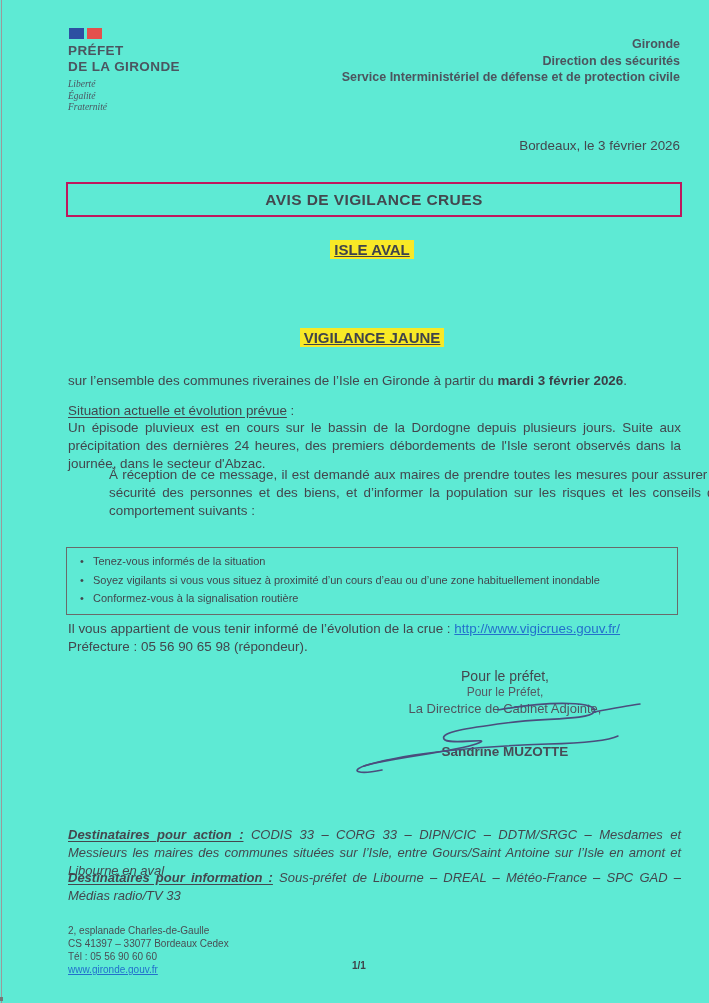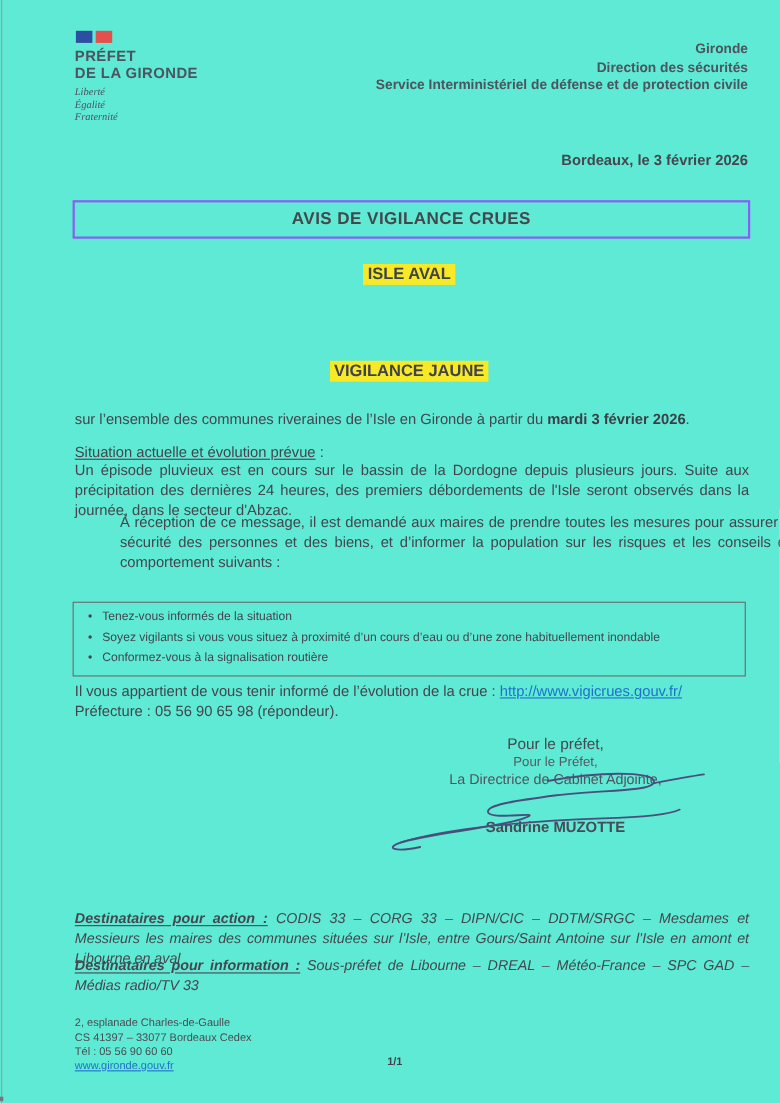--- a/index.html
+++ b/index.html
@@ -18,28 +18,28 @@
   .logo{position:absolute;left:68px;top:28px;width:180px;}
   .flag{display:flex;gap:3px;margin-left:1px;margin-bottom:4px;}
   .flag .b{width:15px;height:11px;background:#2d4fa2;}
   .flag .r{width:15px;height:11px;background:#e4504d;}
   .brand{font-weight:bold;font-size:13.5px;line-height:15.5px;color:#4b5560;letter-spacing:.4px;}
   .motto{margin-top:5px;font-family:"Liberation Serif", serif;font-style:italic;font-size:9.5px;line-height:11.5px;color:#4b5560;}
 
   .svc{position:absolute;right:29px;top:36px;width:420px;text-align:right;
        font-weight:bold;font-size:12.5px;line-height:16.5px;color:#4c545e;}
 
-  .dateline{position:absolute;right:29px;top:138px;font-size:13.4px;color:#44474e;font-weight:bold;}
+  .dateline{position:absolute;right:29px;top:138px;font-size:13.4px;color:#44474e;}
 
   
   .title-box{position:absolute;left:66px;top:182px;width:612px;height:31px;
-     border:2px solid #8b5cf6;display:flex;align-items:center;justify-content:center;}
+     border:2px solid #be185d;display:flex;align-items:center;justify-content:center;}
   .title-box span{font-weight:bold;font-size:15.5px;letter-spacing:.4px;color:#43474e;}
 
-  .hl{background:#f8e926;padding:1px 4px;font-weight:bold;font-size:15px;color:#3f434a;}
+  .hl{background:#f8e926;padding:1px 4px;font-weight:bold;font-size:15px;color:#3f434a;text-decoration:underline;}
   .center-line{position:absolute;left:66px;width:612px;text-align:center;}
   .isle{top:241px;}
   .vj{top:329px;}
 
   .para{position:absolute;left:68px;width:613px;font-size:13.4px;line-height:18px;
         text-align:justify;color:#43464d;}
   .p-intro{top:283px;}
   .p-scope{top:372px;text-align:left;}
   .p-scope b{color:#3c3f46;}
   .p-situation-h{top:402px;text-align:left;}

